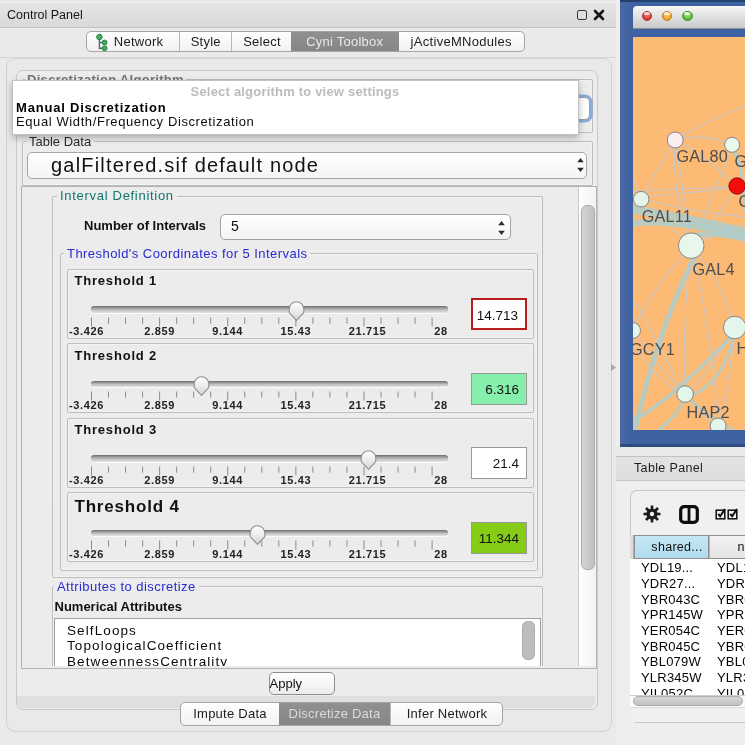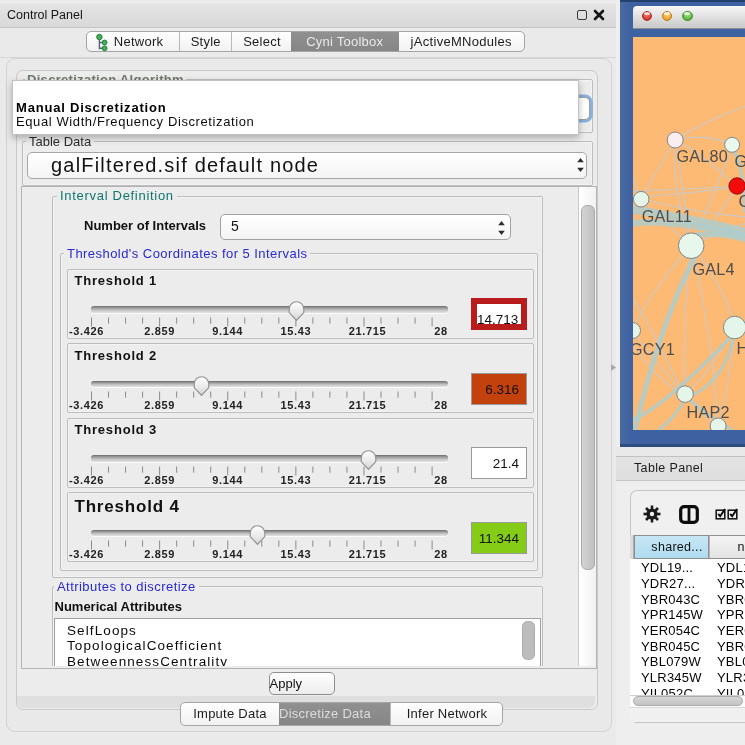--- a/index.html
+++ b/index.html
@@ -94,21 +94,21 @@
 <svg style="position:absolute;left:219.0px;top:30.5px;" width="19" height="22" viewBox="0 0 19 22">
         <defs>
           <linearGradient id="tg" x1="0" y1="0" x2="0" y2="1">
             <stop offset="0" stop-color="#ffffff"></stop>
             <stop offset="0.6" stop-color="#e8e8e8"></stop>
             <stop offset="1" stop-color="#d2d2d2"></stop>
           </linearGradient>
         </defs>
         <path d="M2.2 9 a7.3 7.3 0 0 1 14.6 0 l0 3.5 L9.5 20.4 L2.2 12.5 Z" fill="url(#tg)" stroke="#8f8f8f" stroke-width="1.1"></path>
       </svg>
-<div style="position:absolute;left:403.5px;top:28.5px;width:56px;height:32px;background:#fff;border:6px solid #b91c1c;font-size:13.5px;color:#111;text-align:right;line-height:32px;padding-right:7px;box-sizing:border-box;">14.713</div>
+<div style="position:absolute;left:403.5px;top:28.5px;width:56px;height:32px;background:#fff;border:2px solid #b91c1c;font-size:13.5px;color:#111;text-align:right;line-height:32px;padding-right:7px;box-sizing:border-box;">14.713</div>
 </div>
 <div class="ab etch" style="left:44.5px;top:156.5px;width:465px;height:68px;border-radius:2px;background:#ececec;">
 <div style="position:absolute;left:7px;top:3.5px;font-size:13px;font-weight:bold;letter-spacing:0.8px;color:#111;">Threshold 2</div>
 <div style="position:absolute;left:23.5px;top:36.9px;width:357px;height:5.2px;border-radius:3px;background:linear-gradient(#898989,#c6c6c6 55%,#e3e3e3);border-top:0.5px solid #777;box-shadow:0 1px 0 rgba(255,255,255,.8);"></div>
 <svg style="position:absolute;left:19.5px;top:47px;" width="365" height="11" viewBox="0 0 365 11">
         <line x1="4.50" y1="0.5" x2="4.50" y2="9.5" stroke="#8b8b8b" stroke-width="1"></line>
         <line x1="21.53" y1="0.5" x2="21.53" y2="6.7" stroke="#8b8b8b" stroke-width="1"></line>
         <line x1="38.56" y1="0.5" x2="38.56" y2="6.7" stroke="#8b8b8b" stroke-width="1"></line>
         <line x1="55.59" y1="0.5" x2="55.59" y2="6.7" stroke="#8b8b8b" stroke-width="1"></line>
         <line x1="72.62" y1="0.5" x2="72.62" y2="9.5" stroke="#8b8b8b" stroke-width="1"></line>
@@ -138,21 +138,21 @@
 <svg style="position:absolute;left:124.5px;top:30.5px;" width="19" height="22" viewBox="0 0 19 22">
         <defs>
           <linearGradient id="tg" x1="0" y1="0" x2="0" y2="1">
             <stop offset="0" stop-color="#ffffff"></stop>
             <stop offset="0.6" stop-color="#e8e8e8"></stop>
             <stop offset="1" stop-color="#d2d2d2"></stop>
           </linearGradient>
         </defs>
         <path d="M2.2 9 a7.3 7.3 0 0 1 14.6 0 l0 3.5 L9.5 20.4 L2.2 12.5 Z" fill="url(#tg)" stroke="#8f8f8f" stroke-width="1.1"></path>
       </svg>
-<div style="position:absolute;left:403.5px;top:28.5px;width:56px;height:32px;background:#c2410c;border:1px solid #999;font-size:13.5px;color:#111;text-align:right;line-height:32px;padding-right:7px;box-sizing:border-box;">6.316</div>
+<div style="position:absolute;left:403.5px;top:28.5px;width:56px;height:32px;background:#86efac;border:1px solid #999;font-size:13.5px;color:#111;text-align:right;line-height:32px;padding-right:7px;box-sizing:border-box;">6.316</div>
 </div>
 <div class="ab etch" style="left:44.5px;top:231.0px;width:465px;height:68px;border-radius:2px;background:#ececec;">
 <div style="position:absolute;left:7px;top:3.5px;font-size:13px;font-weight:bold;letter-spacing:0.8px;color:#111;">Threshold 3</div>
 <div style="position:absolute;left:23.5px;top:36.9px;width:357px;height:5.2px;border-radius:3px;background:linear-gradient(#898989,#c6c6c6 55%,#e3e3e3);border-top:0.5px solid #777;box-shadow:0 1px 0 rgba(255,255,255,.8);"></div>
 <svg style="position:absolute;left:19.5px;top:47px;" width="365" height="11" viewBox="0 0 365 11">
         <line x1="4.50" y1="0.5" x2="4.50" y2="9.5" stroke="#8b8b8b" stroke-width="1"></line>
         <line x1="21.53" y1="0.5" x2="21.53" y2="6.7" stroke="#8b8b8b" stroke-width="1"></line>
         <line x1="38.56" y1="0.5" x2="38.56" y2="6.7" stroke="#8b8b8b" stroke-width="1"></line>
         <line x1="55.59" y1="0.5" x2="55.59" y2="6.7" stroke="#8b8b8b" stroke-width="1"></line>
         <line x1="72.62" y1="0.5" x2="72.62" y2="9.5" stroke="#8b8b8b" stroke-width="1"></line>
@@ -240,25 +240,26 @@
 <div class="ab gtitle" style="left:32px;top:392px;font-size:13px;letter-spacing:0.45px;color:#2a2ad0;">Attributes to discretize</div>
 <div class="ab" style="left:32.5px;top:412.5px;font-size:13px;font-weight:bold;color:#111;">Numerical Attributes</div>
 <div class="ab" style="left:32px;top:431.5px;width:485px;height:60px;background:#fff;border:1px solid #a0a0a0;"></div>
 <div class="ab" style="left:45px;top:436px;font-size:13.5px;letter-spacing:1.1px;color:#0a0a0a;line-height:15.9px;">SelfLoops<br>TopologicalCoefficient<br>BetweennessCentrality</div>
 <div class="ab" style="left:500px;top:434.5px;width:11px;height:37px;border-radius:5.5px;background:#bdbdbd;border:1px solid #adadad;"></div>
 
 </div>
 <div class="ab" style="left:268.5px;top:671.5px;width:64px;height:21px;border-radius:5px;background:linear-gradient(#ffffff,#ececec);border:1px solid #8e8e8e;font-size:13px;color:#111;text-align:left;line-height:21px;">Apply</div>
 <div class="ab" style="left:145px;top:702px;width:321px;height:22px;background:linear-gradient(#fefefe,#f2f2f2);border:1px solid #a5a5a5;border-radius:5px;overflow:hidden;font-size:13px;letter-spacing:0.25px;color:#1c1c1c;margin-left:35px;">
 <div style="position:absolute;left:0;top:0;width:98px;height:22px;text-align:center;line-height:22px;">Impute Data</div>
-<div style="position:absolute;left:98px;top:0;width:111px;height:22px;line-height:22px;background:linear-gradient(#909090,#868686);color:#dcdcdc;">Discretize Data</div>
+<div style="position:absolute;left:98px;top:0;width:111px;height:22px;text-align:center;line-height:22px;background:linear-gradient(#909090,#868686);color:#dcdcdc;">Discretize Data</div>
 <div style="position:absolute;left:209px;top:0;width:112px;height:22px;text-align:center;line-height:22px;border-left:1px solid #b8b8b8;">Infer Network</div>
 </div>
 <div class="ab" style="left:611px;top:364px;width:5px;height:7px;background:#a8a8a8;clip-path:polygon(0 0,100% 50%,0 100%);"></div>
 <div class="ab" style="left:11.5px;top:80px;width:565px;height:53px;background:#ffffff;border:1px solid #c2c2c2;box-shadow:0 3px 7px rgba(0,0,0,.28);z-index:50;">
+<div style="position:absolute;left:0;top:3px;width:100%;text-align:center;font-size:13px;font-weight:bold;letter-spacing:0.2px;color:#bcbcbc;">Select algorithm to view settings</div>
 <div style="position:absolute;left:3.5px;top:33px;font-size:13px;letter-spacing:0.6px;color:#0c0c0c;">Equal Width/Frequency Discretization</div>
 <div style="position:absolute;left:3.5px;top:18.5px;font-size:13px;font-weight:bold;letter-spacing:0.8px;color:#000;">Manual Discretization</div>
 </div>
 <div class="ab" style="left:616px;top:0;width:129px;height:745px;background:#eeeeee;"></div>
 <div class="ab" style="left:619.5px;top:0;width:125.5px;height:447px;background:linear-gradient(90deg,#49699f,#3e61a2 12px);border-top:2px solid #24406e;box-sizing:border-box;"></div>
 <div class="ab" style="left:619.5px;top:444px;width:125.5px;height:3px;background:#2e4c7f;"></div>
 <div class="ab" style="left:632.5px;top:420.5px;width:112.5px;height:1px;background:#8a8a8a;"></div>
 <div class="ab" style="left:632.5px;top:5.5px;width:112.5px;height:22px;background:linear-gradient(#f8f8f8,#c8c8c8);border-bottom:1px solid #8f8f8f;border-radius:4px 0 0 0;"></div>
 <div class="ab" style="left:642.0px;top:11px;width:10.4px;height:10.4px;border-radius:50%;background:radial-gradient(circle at 50% 30%, #f8837b 0%, #da352d 70%);border:0.8px solid #a03029;box-sizing:border-box;"></div>
 <div class="ab" style="left:644.2px;top:12px;width:6px;height:3px;border-radius:50%;background:rgba(255,255,255,.75);"></div>

